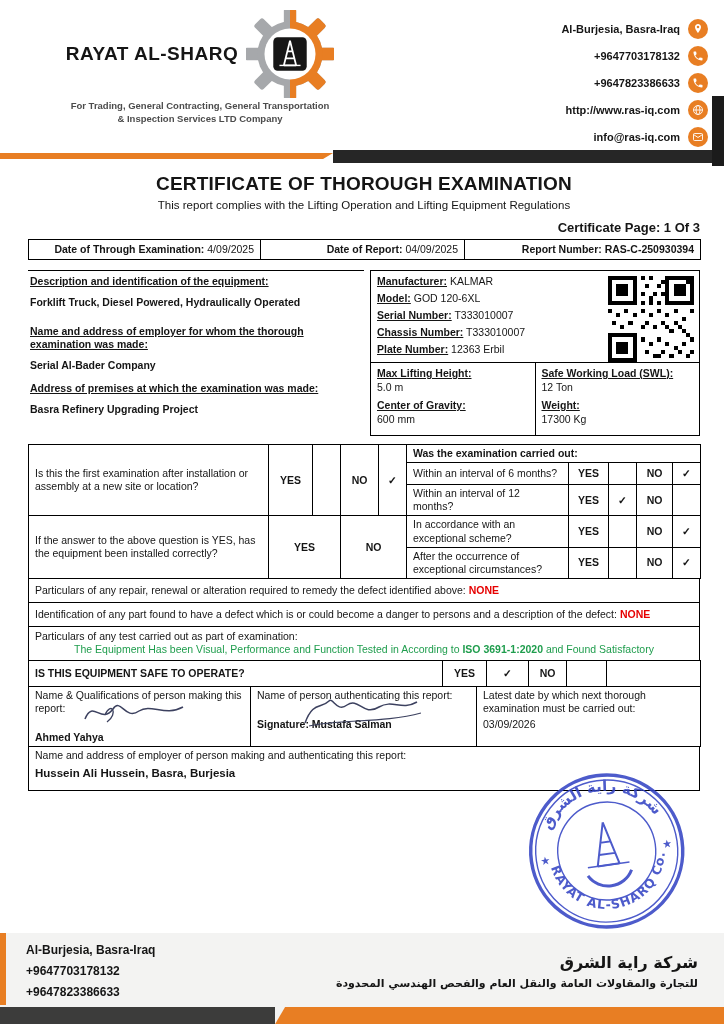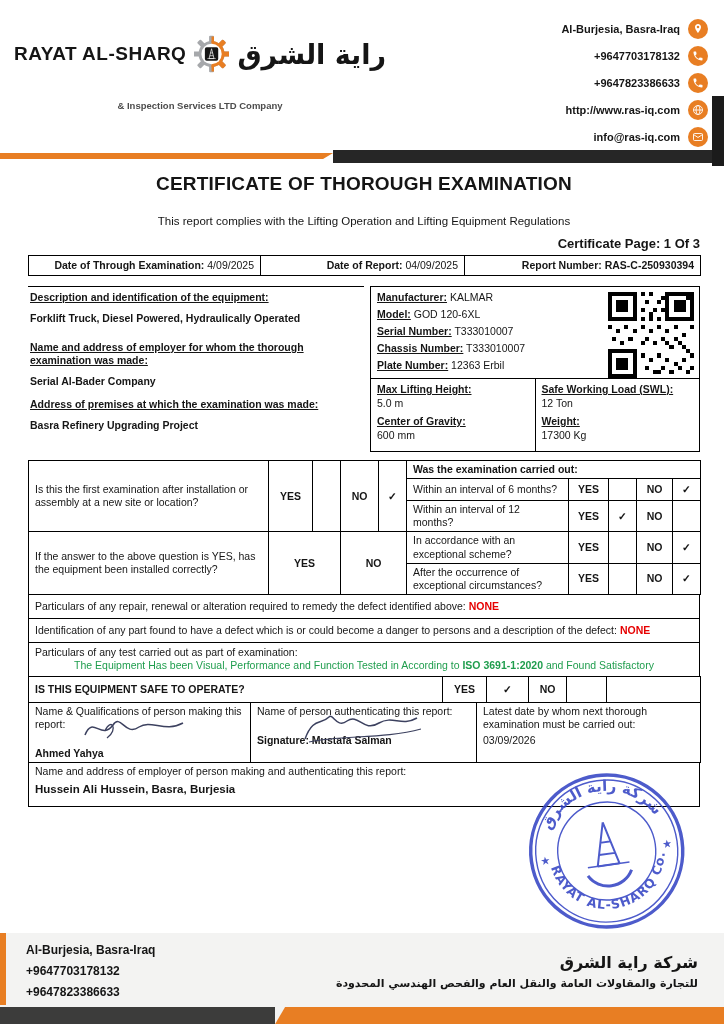--- a/index.html
+++ b/index.html
@@ -26,21 +26,21 @@
   .cicon svg { width:12px; height:12px; }
   .hdr-rightbar { position:absolute; right:0; top:96px; width:12px; height:70px; background:#1b1b1b; }
   .hdr-divider { display:flex; align-items:center; height:16px; }
   .divider-orange { width:46%; height:6px; background:#E87E23; clip-path:polygon(0 0,100% 0,calc(100% - 10px) 100%,0 100%); }
   .divider-dark { flex:1; height:13px; background:#262626; }
 
   
   .content { padding:0 24px 0 28px; }
   .title-block { margin-top:9px; text-align:center; }
   .title-block h1 { font-size:19px; font-weight:800; letter-spacing:.2px; }
-  .subheading { font-size:11.5px; margin-top:20px; }
+  .subheading { font-size:11.5px; margin-top:4px; }
   .page-note { text-align:right; font-size:13px; font-weight:700; margin-top:9px; }
 
   
   table.grid { border-collapse:collapse; width:100%; table-layout:fixed; }
   table.grid td { border:1px solid #000; font-size:10.5px; padding:2px 6px; vertical-align:middle; line-height:1.25; }
   table.stack { margin-top:-1px; }
   .yn { text-align:center; font-weight:700; }
   .chk { text-align:center; font-weight:700; font-size:12px; }
   .qsmall { font-size:10px; }
 
@@ -124,23 +124,23 @@
             <rect x="43" y="-2" width="14" height="20" rx="3" transform="rotate(180 50 50)"></rect>
             <circle cx="50" cy="50" r="37"></circle>
           </g>
           <circle cx="50" cy="50" r="29" fill="#ffffff"></circle>
           <rect x="31" y="31" width="38" height="38" rx="5" fill="#161616"></rect>
           <g stroke="#ffffff" stroke-width="2" fill="none">
             <path d="M50 35 L43 63 M50 35 L57 63 M45 55 L55 55 M46.5 47 L53.5 47 M43 63 L57 63"></path>
             <path d="M38 63 L62 63" stroke-width="1.6"></path>
           </g>
         </svg>
-        <div class="name-ar ar">راية الشرق</div>
       </div>
       <div class="tagline">
+        <div>For Trading, General Contracting, General Transportation</div>
         <div>&amp; Inspection Services LTD Company</div>
       </div>
     </div>
 
     <div class="contacts">
       <div class="contact-row">
         <span>Al-Burjesia, Basra-Iraq</span>
         <span class="cicon">
           <svg viewBox="0 0 24 24">
               <path fill="#fff" d="M12 2C8.7 2 6 4.7 6 8c0 4.6 6 12 6 12s6-7.4 6-12c0-3.3-2.7-6-6-6zm0 8.6A2.6 2.6 0 1 1 12 5.4a2.6 2.6 0 0 1 0 5.2z"></path>
@@ -407,21 +407,21 @@
             <svg class="sig-svg" width="130" height="34" viewBox="0 0 130 34">
               <path d="M4 28 C12 6 20 14 28 6 C32 2 36 18 46 10 C58 2 62 22 78 12 C92 4 100 16 116 7" stroke="#3c415f" stroke-width="1.5" fill="none"></path>
               <path d="M8 31 C40 24 84 28 120 18" stroke="#3c415f" stroke-width="1.2" fill="none"></path>
             </svg>
             <div class="sig-name">
               <span>Signature:</span>
               <span>Mustafa Salman</span>
             </div>
           </td>
           <td class="sig-cell">
-            <div>Latest date by whom next thorough examination must be carried out:</div>
+            <div>Latest date by which next thorough examination must be carried out:</div>
             <div class="next-date">03/09/2026</div>
           </td>
         </tr>
       </tbody>
         </table>
 
       <table class="grid stack">
         <tbody>
             <tr>
           <td class="employer-cell">

